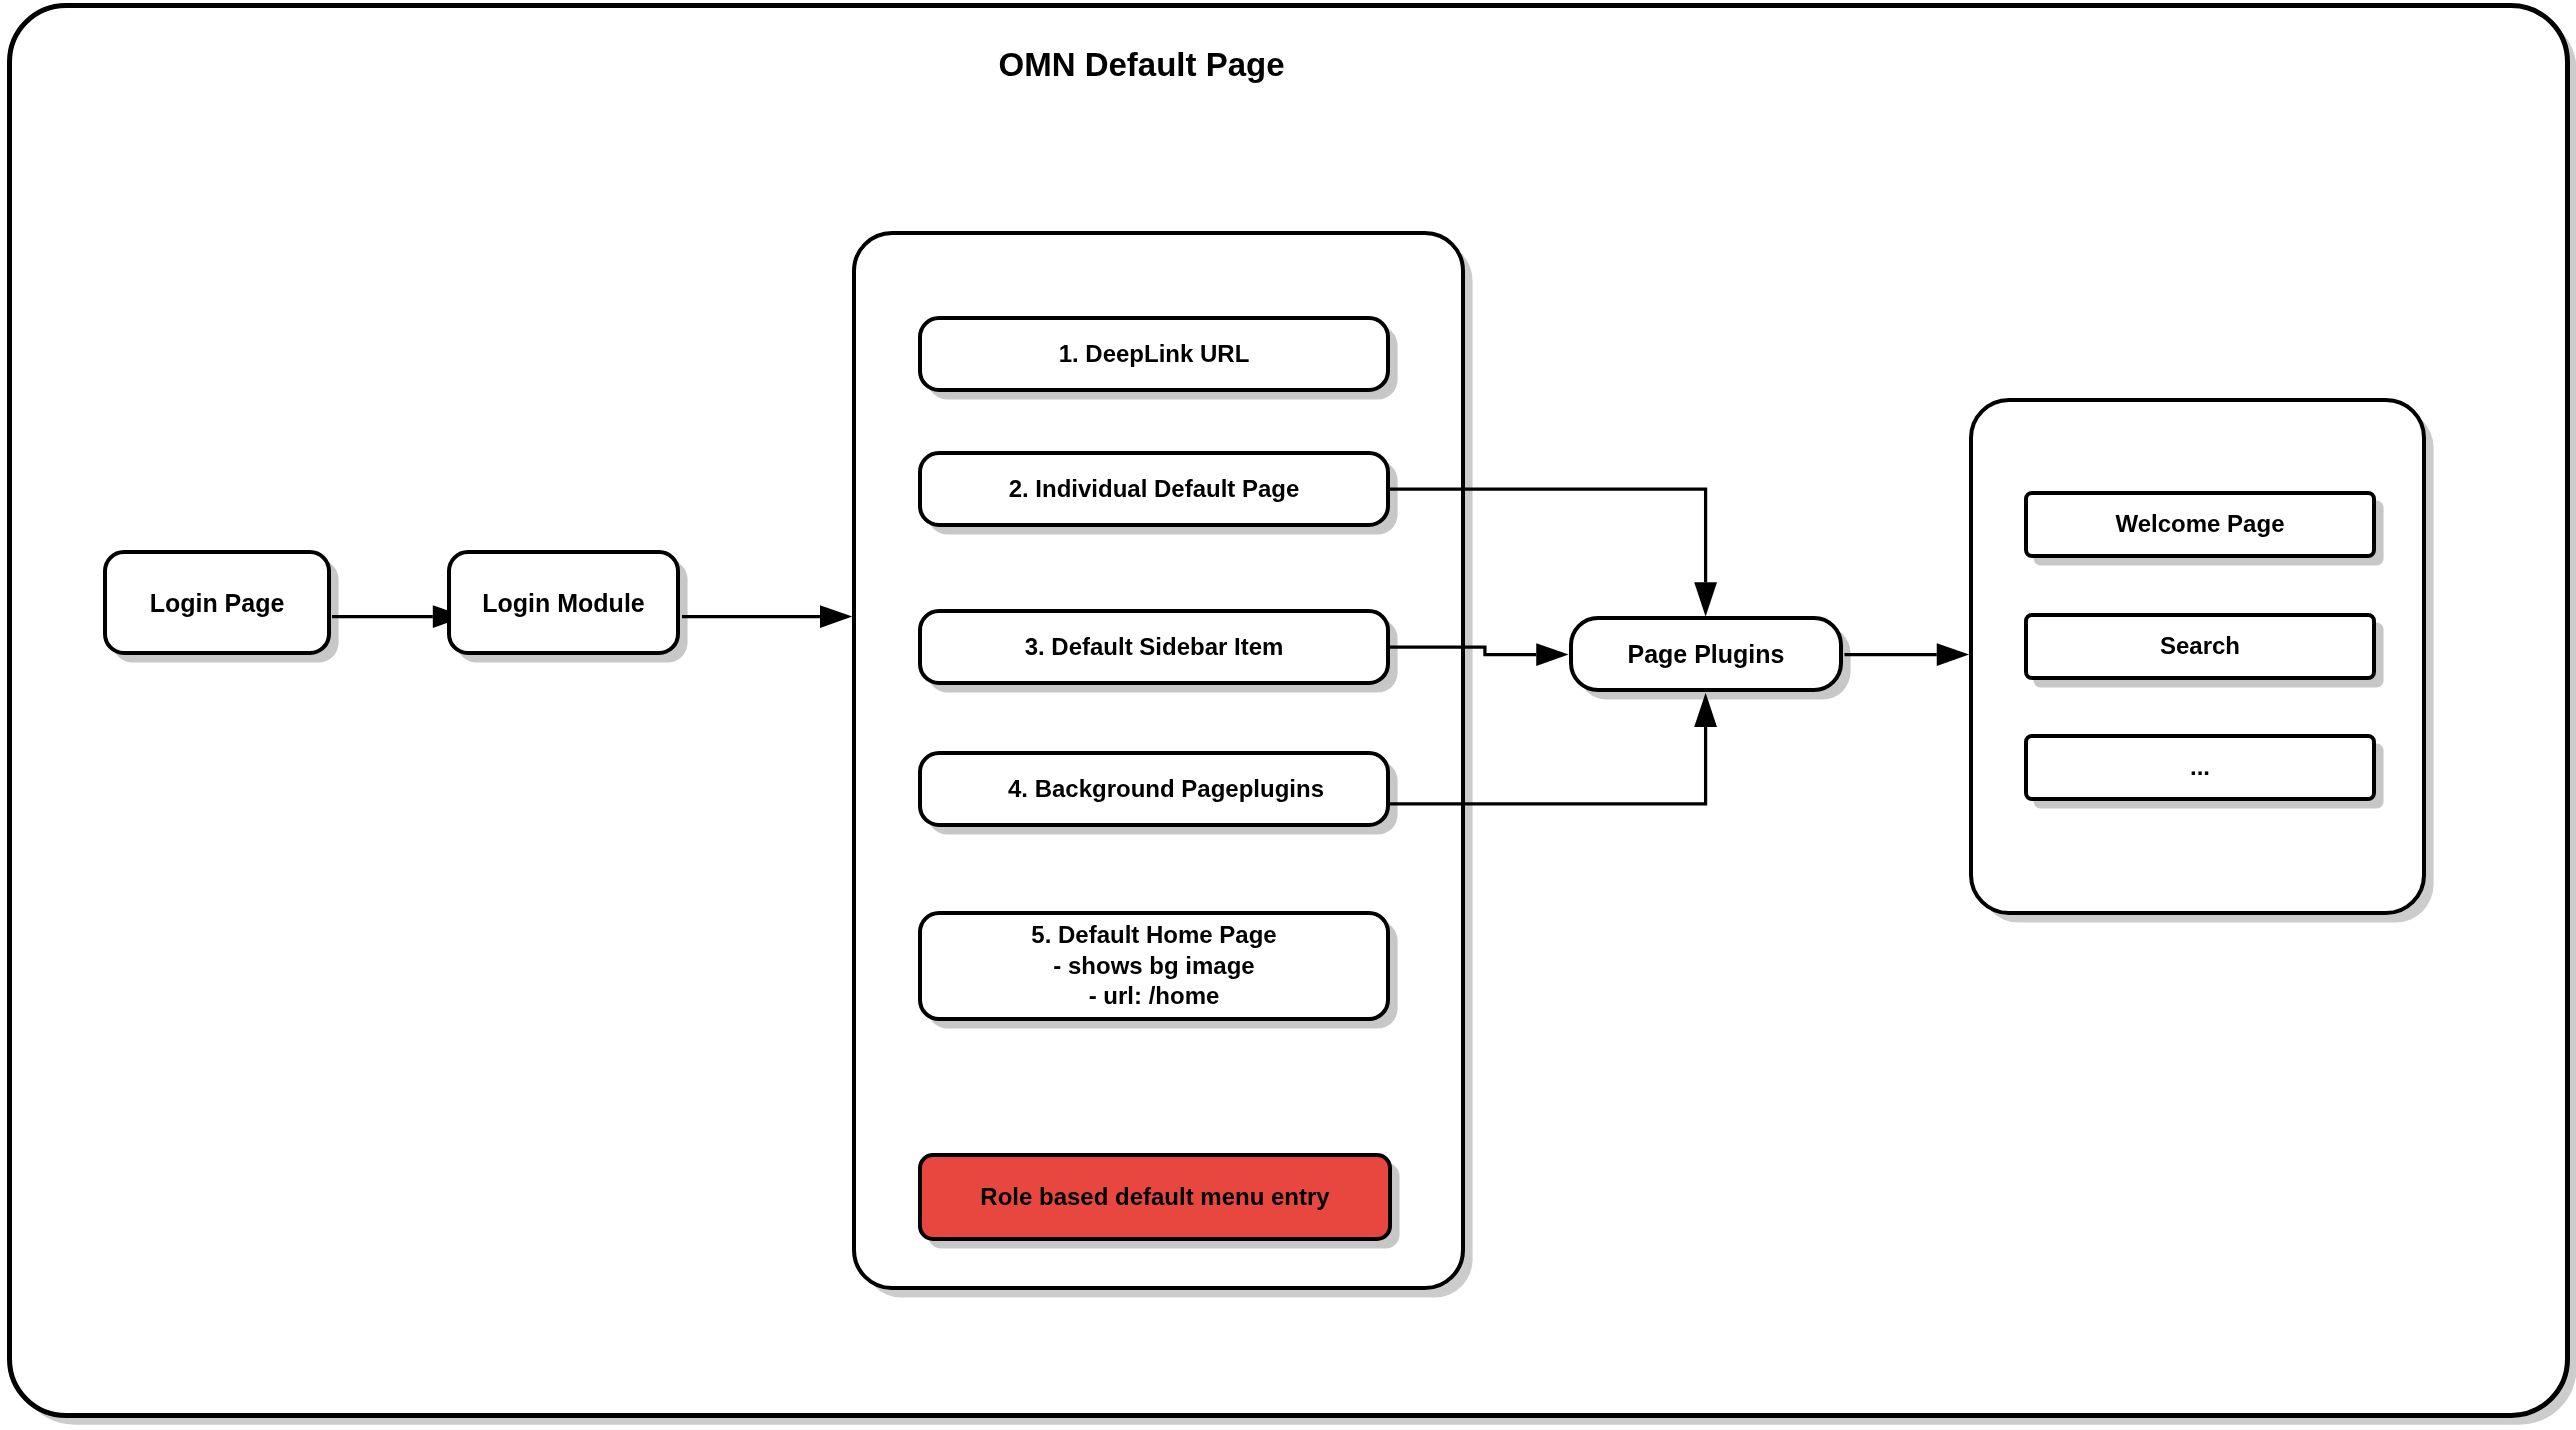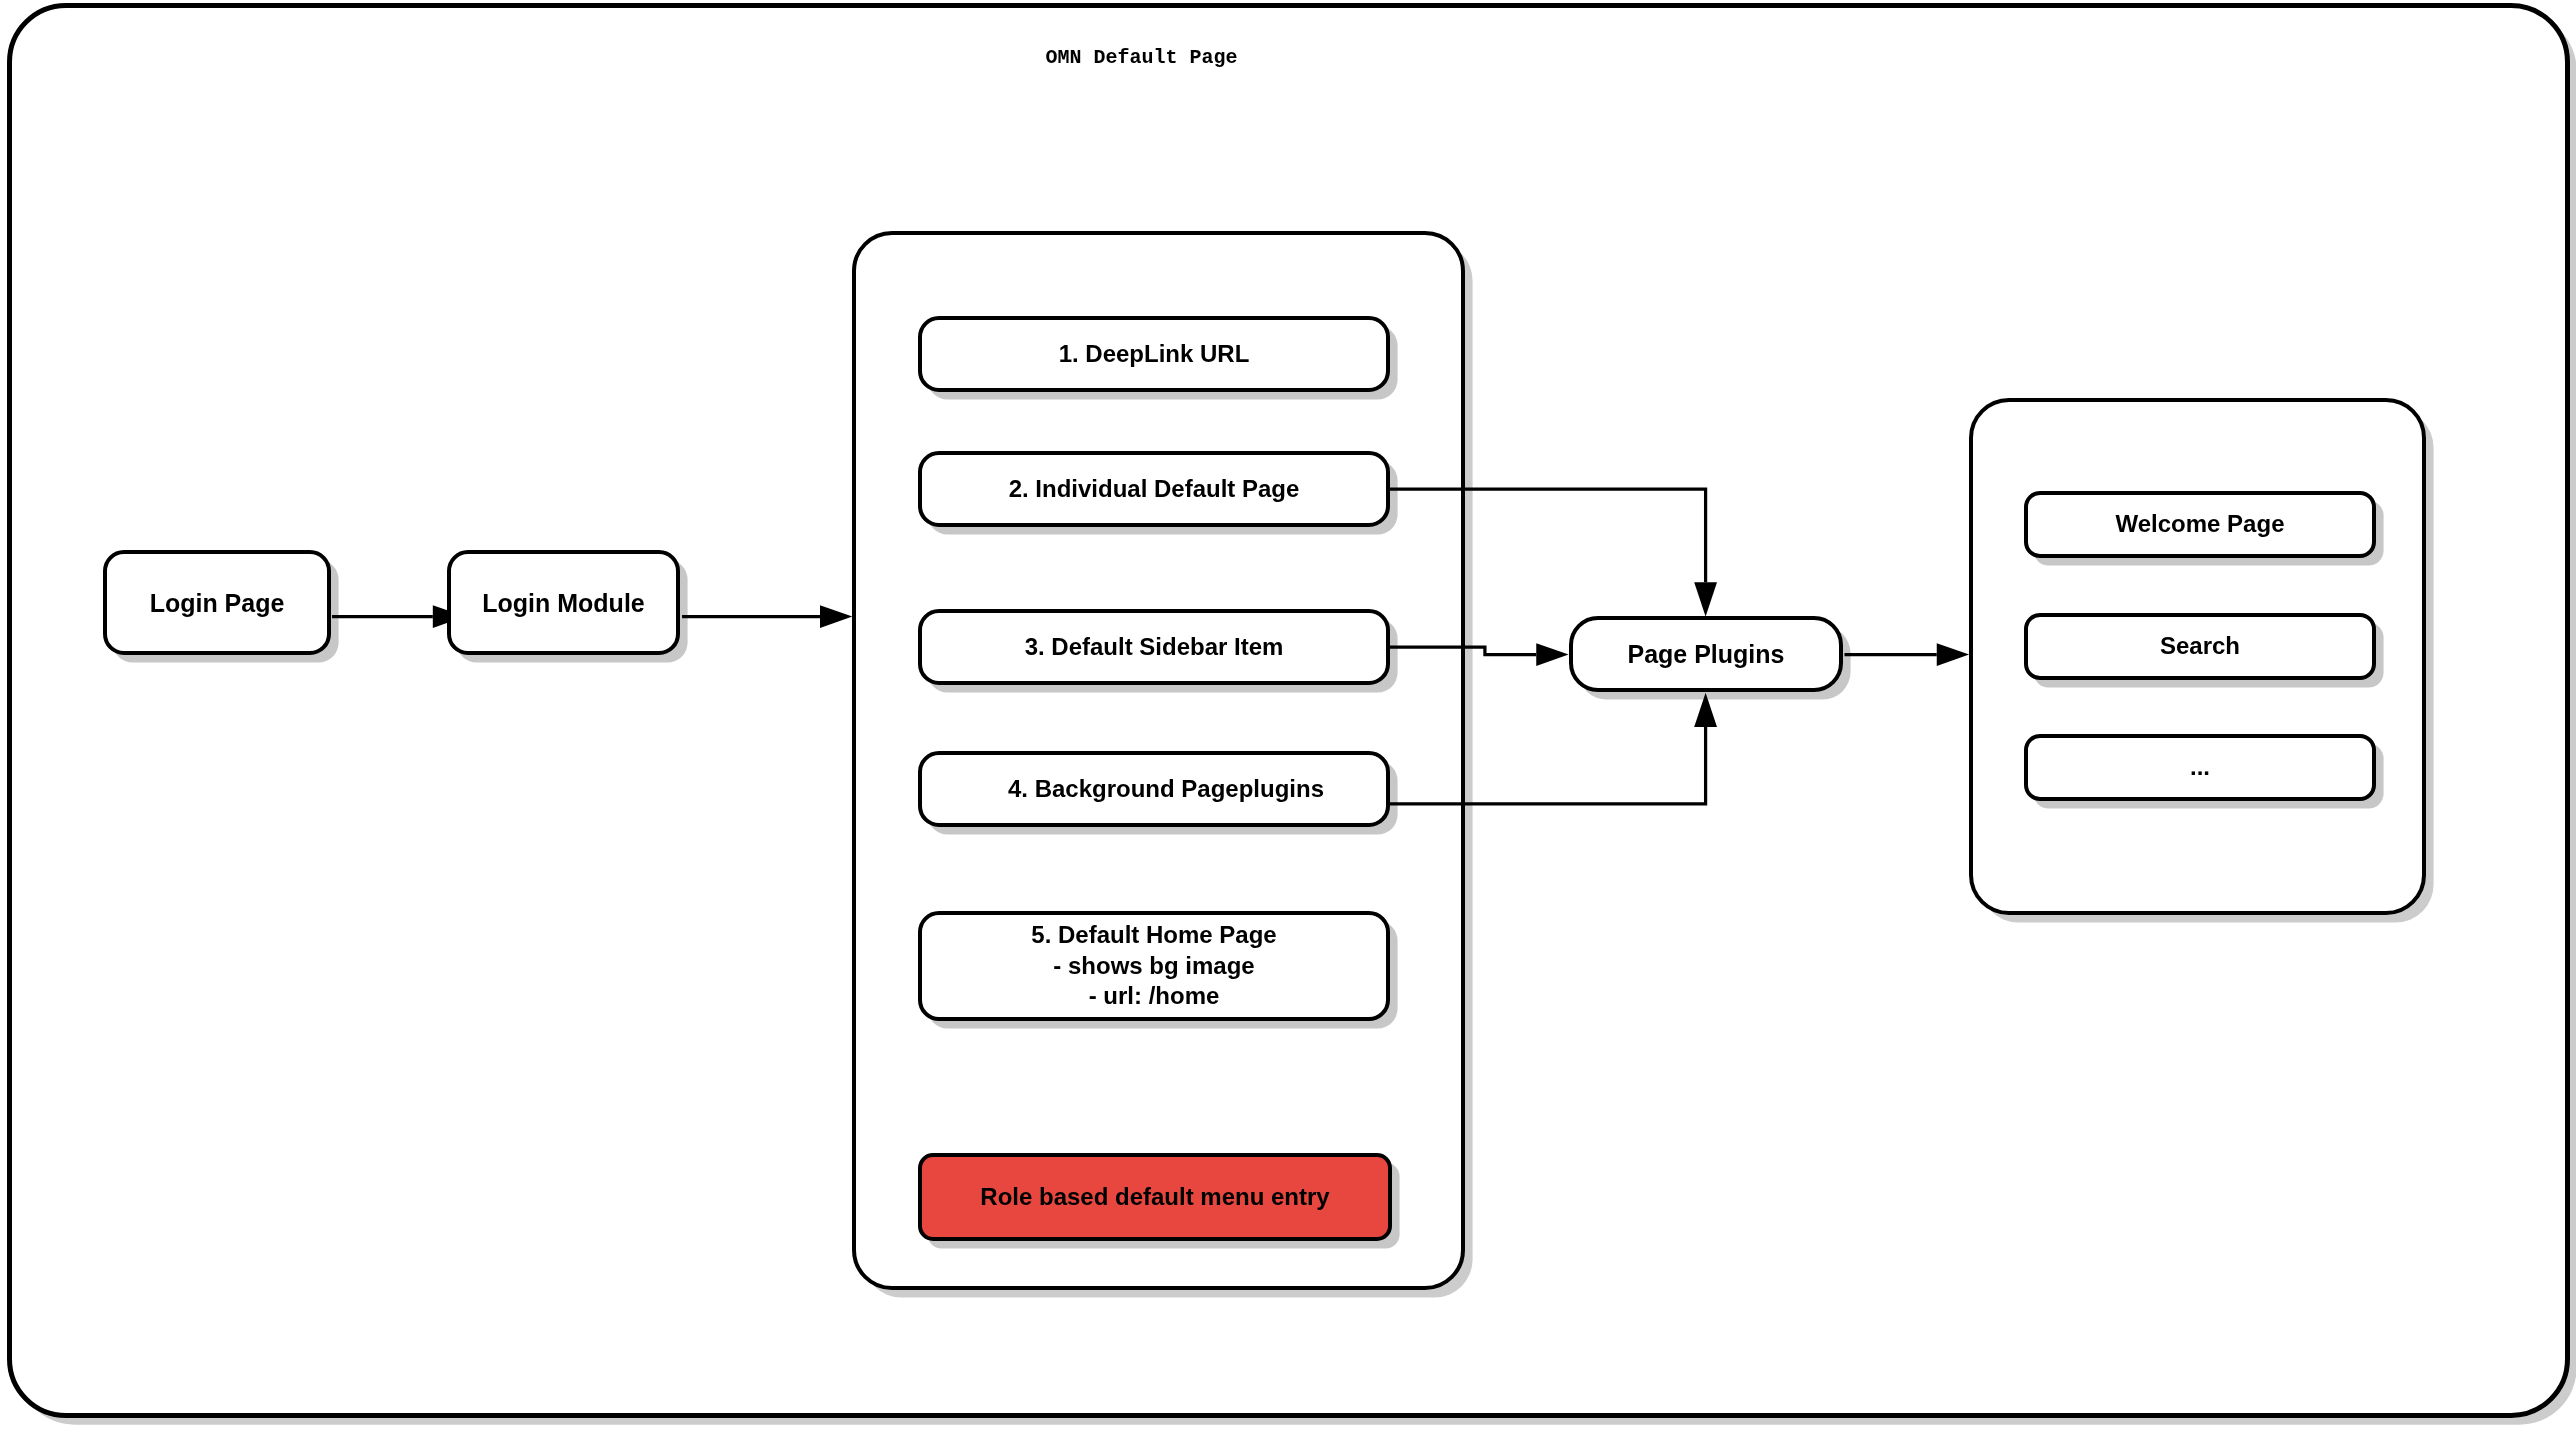--- a/index.html
+++ b/index.html
@@ -47,25 +47,24 @@
     border-radius: 59px;
     box-shadow: 8.6px 8.6px 0 -1.9px rgba(0,0,0,0.20);
     z-index: 1;
   }
   #diagram-title {
     position: absolute;
     left: 0;
     top: 46px;
     width: 2283px;
     text-align: center;
-    font-size: 20px;
+    font-size: 33px;
     font-weight: bold;
     color: #000;
     z-index: 8;
-    font-family: Liberation Mono, monospace;
   }
   
   .container-box {
     position: absolute;
     box-sizing: border-box;
     background: #ffffff;
     border: 4.8px solid #000000;
     border-radius: 40px;
     box-shadow: 9.5px 9.5px 0 -1.9px rgba(0,0,0,0.20);
     z-index: 3;
@@ -98,21 +97,21 @@
   #login-page   { left: 103px; top: 550px; width: 228px; height: 105px; font-size: 25px; }
   #login-module { left: 447px; top: 550px; width: 233px; height: 105px; font-size: 25px; }
   #page-plugins { left: 1569px; top: 616px; width: 274px; height: 76px; font-size: 25px; border-radius: 29px; }
 
   
   .plugin-box {
     left: 2024px;
     width: 352px;
     height: 67px;
     font-size: 24px;
-    border-radius: 16px;
+    border-radius: 8px;
   }
   #plugin-welcome { top: 491px; }
   #plugin-search  { top: 613px; }
   #plugin-more    { top: 734px; }
 
   
   #connectors {
     position: absolute;
     left: 0; top: 0;
     width: 2576px;

